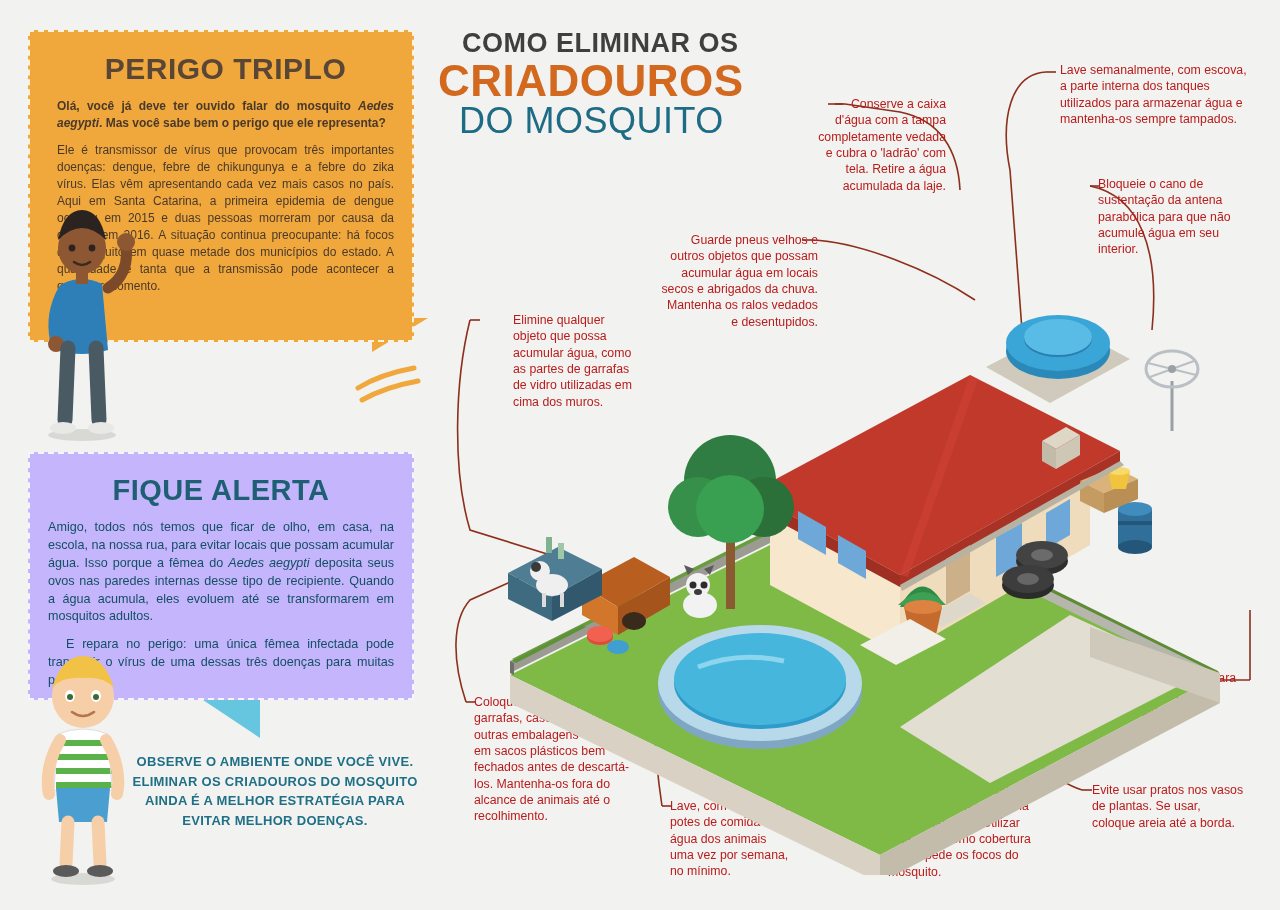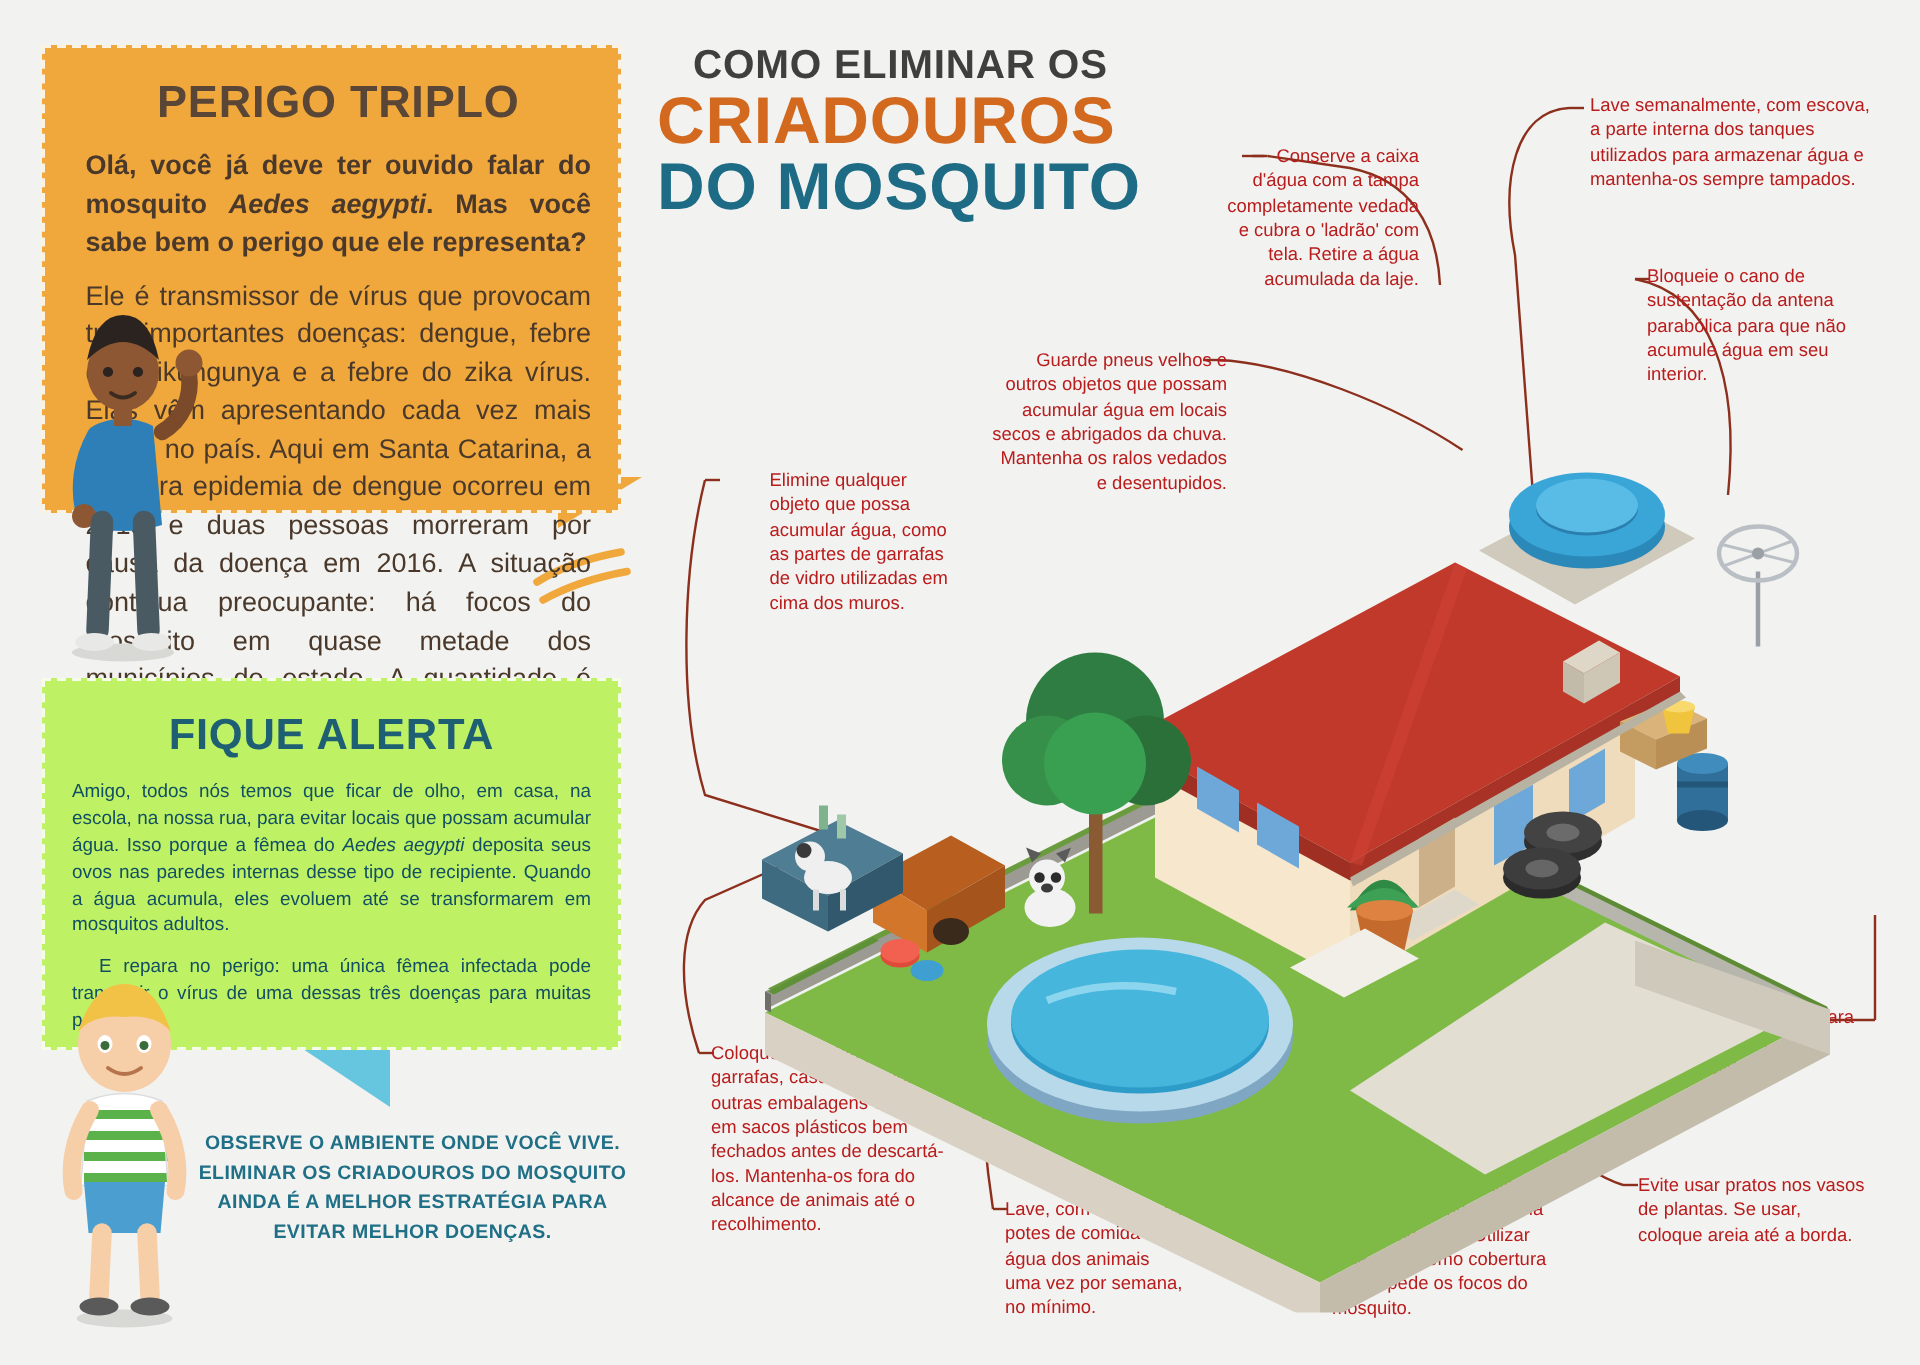--- a/index.html
+++ b/index.html
@@ -19,34 +19,34 @@
     border:2px dashed rgba(255,255,255,.85);
     padding:14px 18px;
   }
   .panel-orange {
     left:28px; top:30px; width:386px; height:312px;
     background:#f0a83c;
     padding-left:27px;
   }
   .panel-blue {
     left:28px; top:452px; width:386px; height:248px;
-    background:#bef264;
+    background:#c4b5fd;
   }
   .panel h2 {
     margin:6px 0 12px 0;
     text-align:center;
     font-size:30px;
     letter-spacing:.5px;
     color:#5a4636;
     font-weight:bold;
   }
   .panel-blue h2 { color:#1f5f73; font-size:29px; }
   .panel p {
     margin:0 0 10px 0;
-    font-size:18px;
+    font-size:12px;
     line-height:1.42;
     text-align:justify;
     color:#4a392b;
   }
   .panel-orange p.lead { font-weight:bold; color:#4a392b; }
   .panel-blue p { color:#134f63; font-size:12.6px; }
   .panel-blue p.indent { text-indent:18px; }
   .panel p i { font-style:italic; }
 
   
@@ -75,21 +75,21 @@
   .closing {
     position:absolute; left:130px; top:752px; width:290px;
     font-size:13px; font-weight:bold; line-height:1.5;
     color:#1f6f86; text-align:center; letter-spacing:.3px;
   }
 
   
   .title-block { position:absolute; left:438px; top:28px; width:420px; }
   .t1 { font-size:27px; font-weight:bold; color:#3f3f3f; letter-spacing:.5px;margin-left:24px; }
   .t2 { font-size:44px; font-weight:bold; color:#d2691e; line-height:.98; letter-spacing:.5px;}
-  .t3 { font-size:44px; font-weight:bold; color:#1d6b84; line-height:1.05; letter-spacing:.5px;}
+  .t3 { font-size:36px; font-weight:normal; color:#1d6b84; line-height:1.05; letter-spacing:.5px;margin-left:21px;}
 
   
   .callout {
     position:absolute;
     font-size:12.3px;
     line-height:1.33;
     color:#b91c1c;
   }
   .callout.right-al { text-align:right; }
   .callout.left-al  { text-align:left; }

